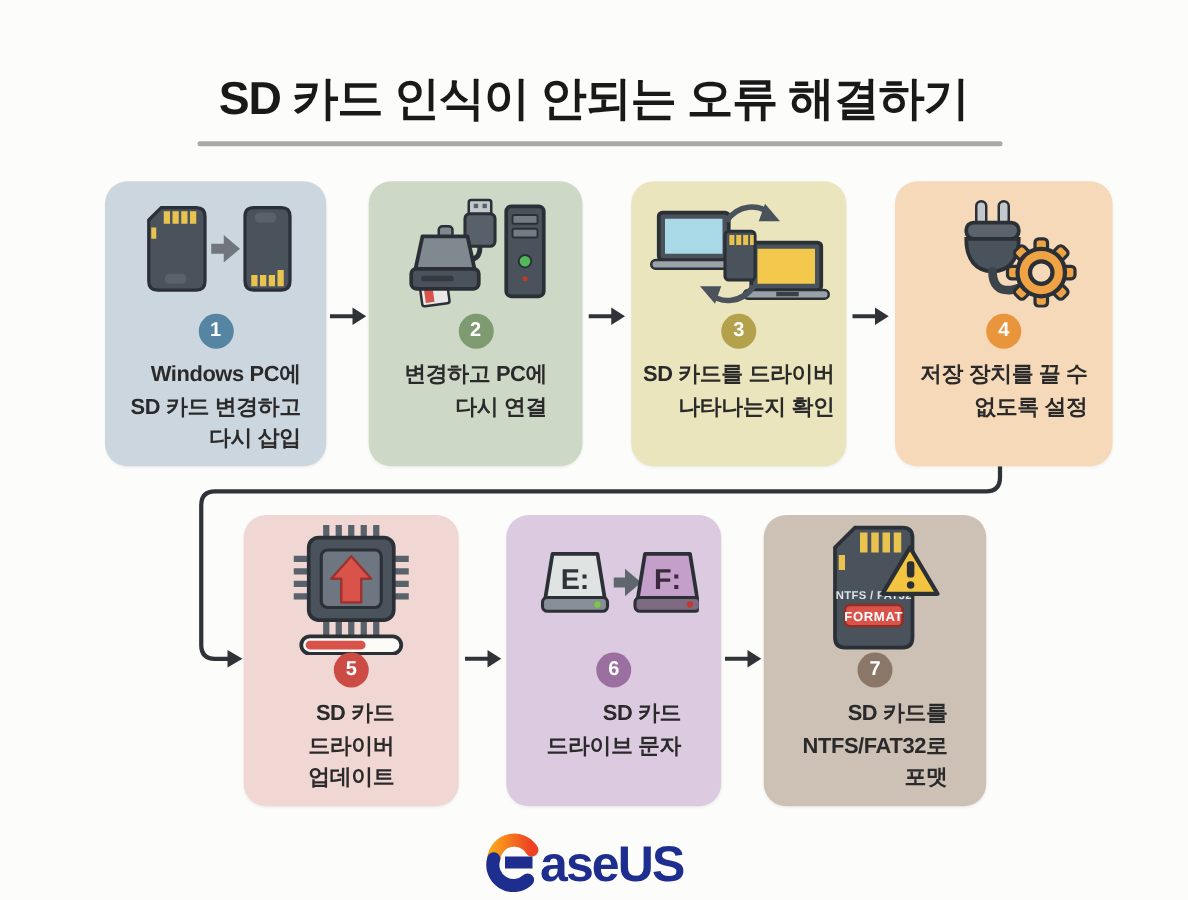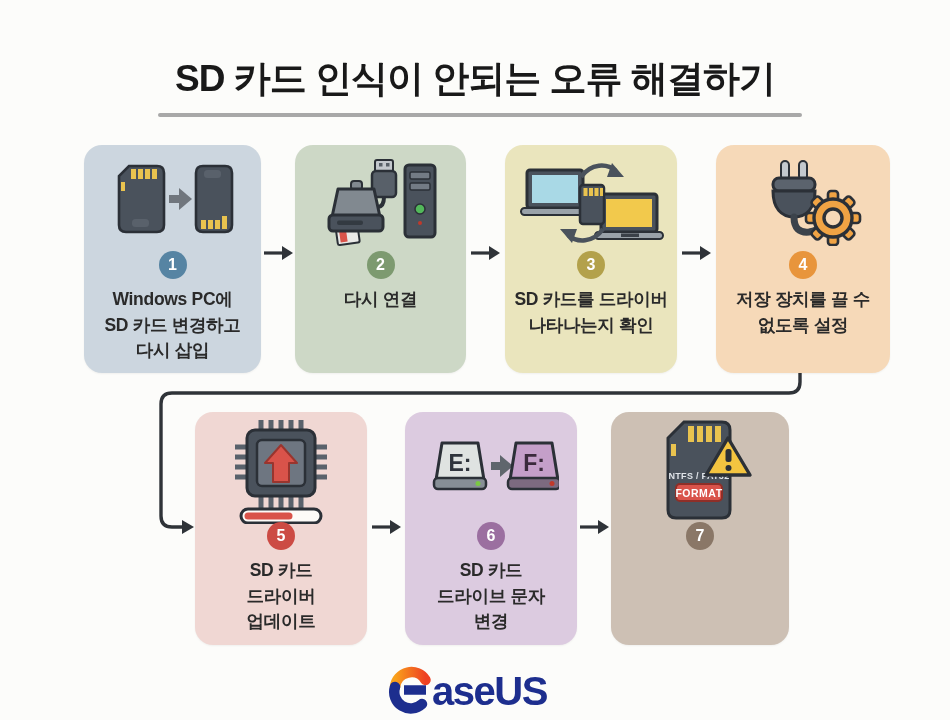--- a/index.html
+++ b/index.html
@@ -24,21 +24,21 @@
   .icon-wrap{display:flex;align-items:center;justify-content:center;}
   .row1 .icon-wrap{margin-top:10px;height:94px;}
   .row2 .icon-wrap{margin-top:8px;height:100px;}
   .badge{
     width:28px;height:28px;border-radius:50%;
     display:flex;align-items:center;justify-content:center;
     color:#fff;font-size:16px;font-weight:700;margin-top:2px;
     flex:0 0 auto;
   }
   .label{
-    margin-top:8px;text-align:center;font-size:17.5px;font-weight:700;
+    margin-top:8px;text-align:right;font-size:17.5px;font-weight:700;
     color:#2a2a2a;line-height:25.5px;letter-spacing:-0.3px;white-space:nowrap;
   }
   .harrow,.connector,.logo{position:absolute;}
   .connector{left:0;top:0;pointer-events:none;}
 </style>
 </head>
 <body>
 
 <div class="title">SD 카드 인식이 안되는 오류 해결하기</div>
 <div class="title-underline"></div>
@@ -94,20 +94,21 @@
       <g transform="rotate(-8 30 80)">
         <rect x="20" y="71" width="22" height="16" rx="2" fill="#e9e9e7" stroke="#2b3037" stroke-width="2"></rect>
         <rect x="23" y="73.5" width="7" height="11" fill="#d9534a"></rect>
       </g>
       <rect x="12" y="58" width="54" height="16" rx="4" fill="#4a525c" stroke="#2b3037" stroke-width="3"></rect>
       <rect x="20" y="63.5" width="26" height="4.5" rx="2" fill="#333a41"></rect>
     </svg>
   </div>
   <div class="badge" style="background: rgb(125, 154, 112);">2</div>
   <div class="label">
+    <div>변경하고 PC에</div>
     <div>다시 연결</div>
   </div>
 </div>
 
 <div class="card row1" style="left: 505px; top: 145px; width: 172px; height: 228px; background: rgb(234, 229, 189);">
   <div class="icon-wrap">
     <svg width="148" height="92" viewBox="0 0 148 92">
       <rect x="10" y="14" width="56" height="38" rx="3" fill="#4a525c" stroke="#2b3037" stroke-width="3"></rect>
       <rect x="15" y="19" width="46" height="28" fill="#a9d9e6"></rect>
       <rect x="4" y="52" width="68" height="7" rx="3.5" fill="#9aa2a9" stroke="#2b3037" stroke-width="2"></rect>
@@ -212,21 +213,20 @@
       <path d="M93,5 L129,5 L135,42 L87,42 Z" fill="#c49fc9" stroke="#2b3037" stroke-width="3" stroke-linejoin="round"></path>
       <rect x="85" y="40" width="52" height="11" rx="4" fill="#7d6a80" stroke="#2b3037" stroke-width="2.5"></rect>
       <circle cx="129" cy="45.5" r="2.5" fill="#c0392b"></circle>
       <text x="111" y="33" text-anchor="middle" font-size="23" font-weight="bold" fill="#3a2a3c">F:</text>
     </svg>
   </div>
   <div class="badge" style="background: rgb(155, 111, 160);">6</div>
   <div class="label">
     <div>SD 카드</div>
     <div>드라이브 문자</div>
-    <div>변경</div>
   </div>
 </div>
 
 <div class="card row2" style="left: 611px; top: 412px; width: 178px; height: 233px; background: rgb(205, 192, 180);">
   <div class="icon-wrap">
     <svg width="108" height="104" viewBox="0 0 108 104">
       <path d="M38,4 H76 Q84,4 84,12 V92 Q84,100 76,100 H30 Q22,100 22,92 V20 Z" fill="#4a525c" stroke="#2b3037" stroke-width="3"></path>
       <rect x="42" y="8" width="6" height="16" fill="#e9c34f"></rect>
         <rect x="51" y="8" width="6" height="16" fill="#e9c34f"></rect>
       <rect x="60" y="8" width="6" height="16" fill="#e9c34f"></rect>
@@ -234,20 +234,25 @@
       <rect x="25" y="26" width="5" height="12" fill="#e9c34f"></rect>
       <text x="53" y="61" text-anchor="middle" font-size="9" font-weight="bold" fill="#dfe3e8" letter-spacing="0.3">NTFS / FAT32</text>
       <rect x="30" y="66" width="46" height="17" rx="4" fill="#d9534a" stroke="#8e2f28" stroke-width="2"></rect>
       <text x="53" y="78.5" text-anchor="middle" font-size="10.5" font-weight="bold" fill="#ffffff" letter-spacing="0.5">FORMAT</text>
       <path d="M82,20 L104,57 H60 Z" fill="#f3c440" stroke="#2b3037" stroke-width="3.4" stroke-linejoin="round"></path>
       <rect x="79.5" y="31" width="6" height="13" rx="2.5" fill="#2b3037"></rect>
       <circle cx="82.5" cy="50" r="3" fill="#2b3037"></circle>
     </svg>
   </div>
   <div class="badge" style="background: rgb(138, 119, 103);">7</div>
+  <div class="label">
+    <div>SD 카드를</div>
+    <div>NTFS/FAT32로</div>
+    <div>포맷</div>
+  </div>
 </div>
 
 <svg class="harrow" style="left:262px;top:243px" width="32" height="20">
   <line x1="2" y1="10" x2="22" y2="10" stroke="#2f3338" stroke-width="3.2"></line>
     <polygon points="20,3 31,10 20,17" fill="#2f3338"></polygon>
 </svg>
 <svg class="harrow" style="left:469px;top:243px" width="32" height="20">
   <line x1="2" y1="10" x2="22" y2="10" stroke="#2f3338" stroke-width="3.2"></line>
     <polygon points="20,3 31,10 20,17" fill="#2f3338"></polygon>
 </svg>

